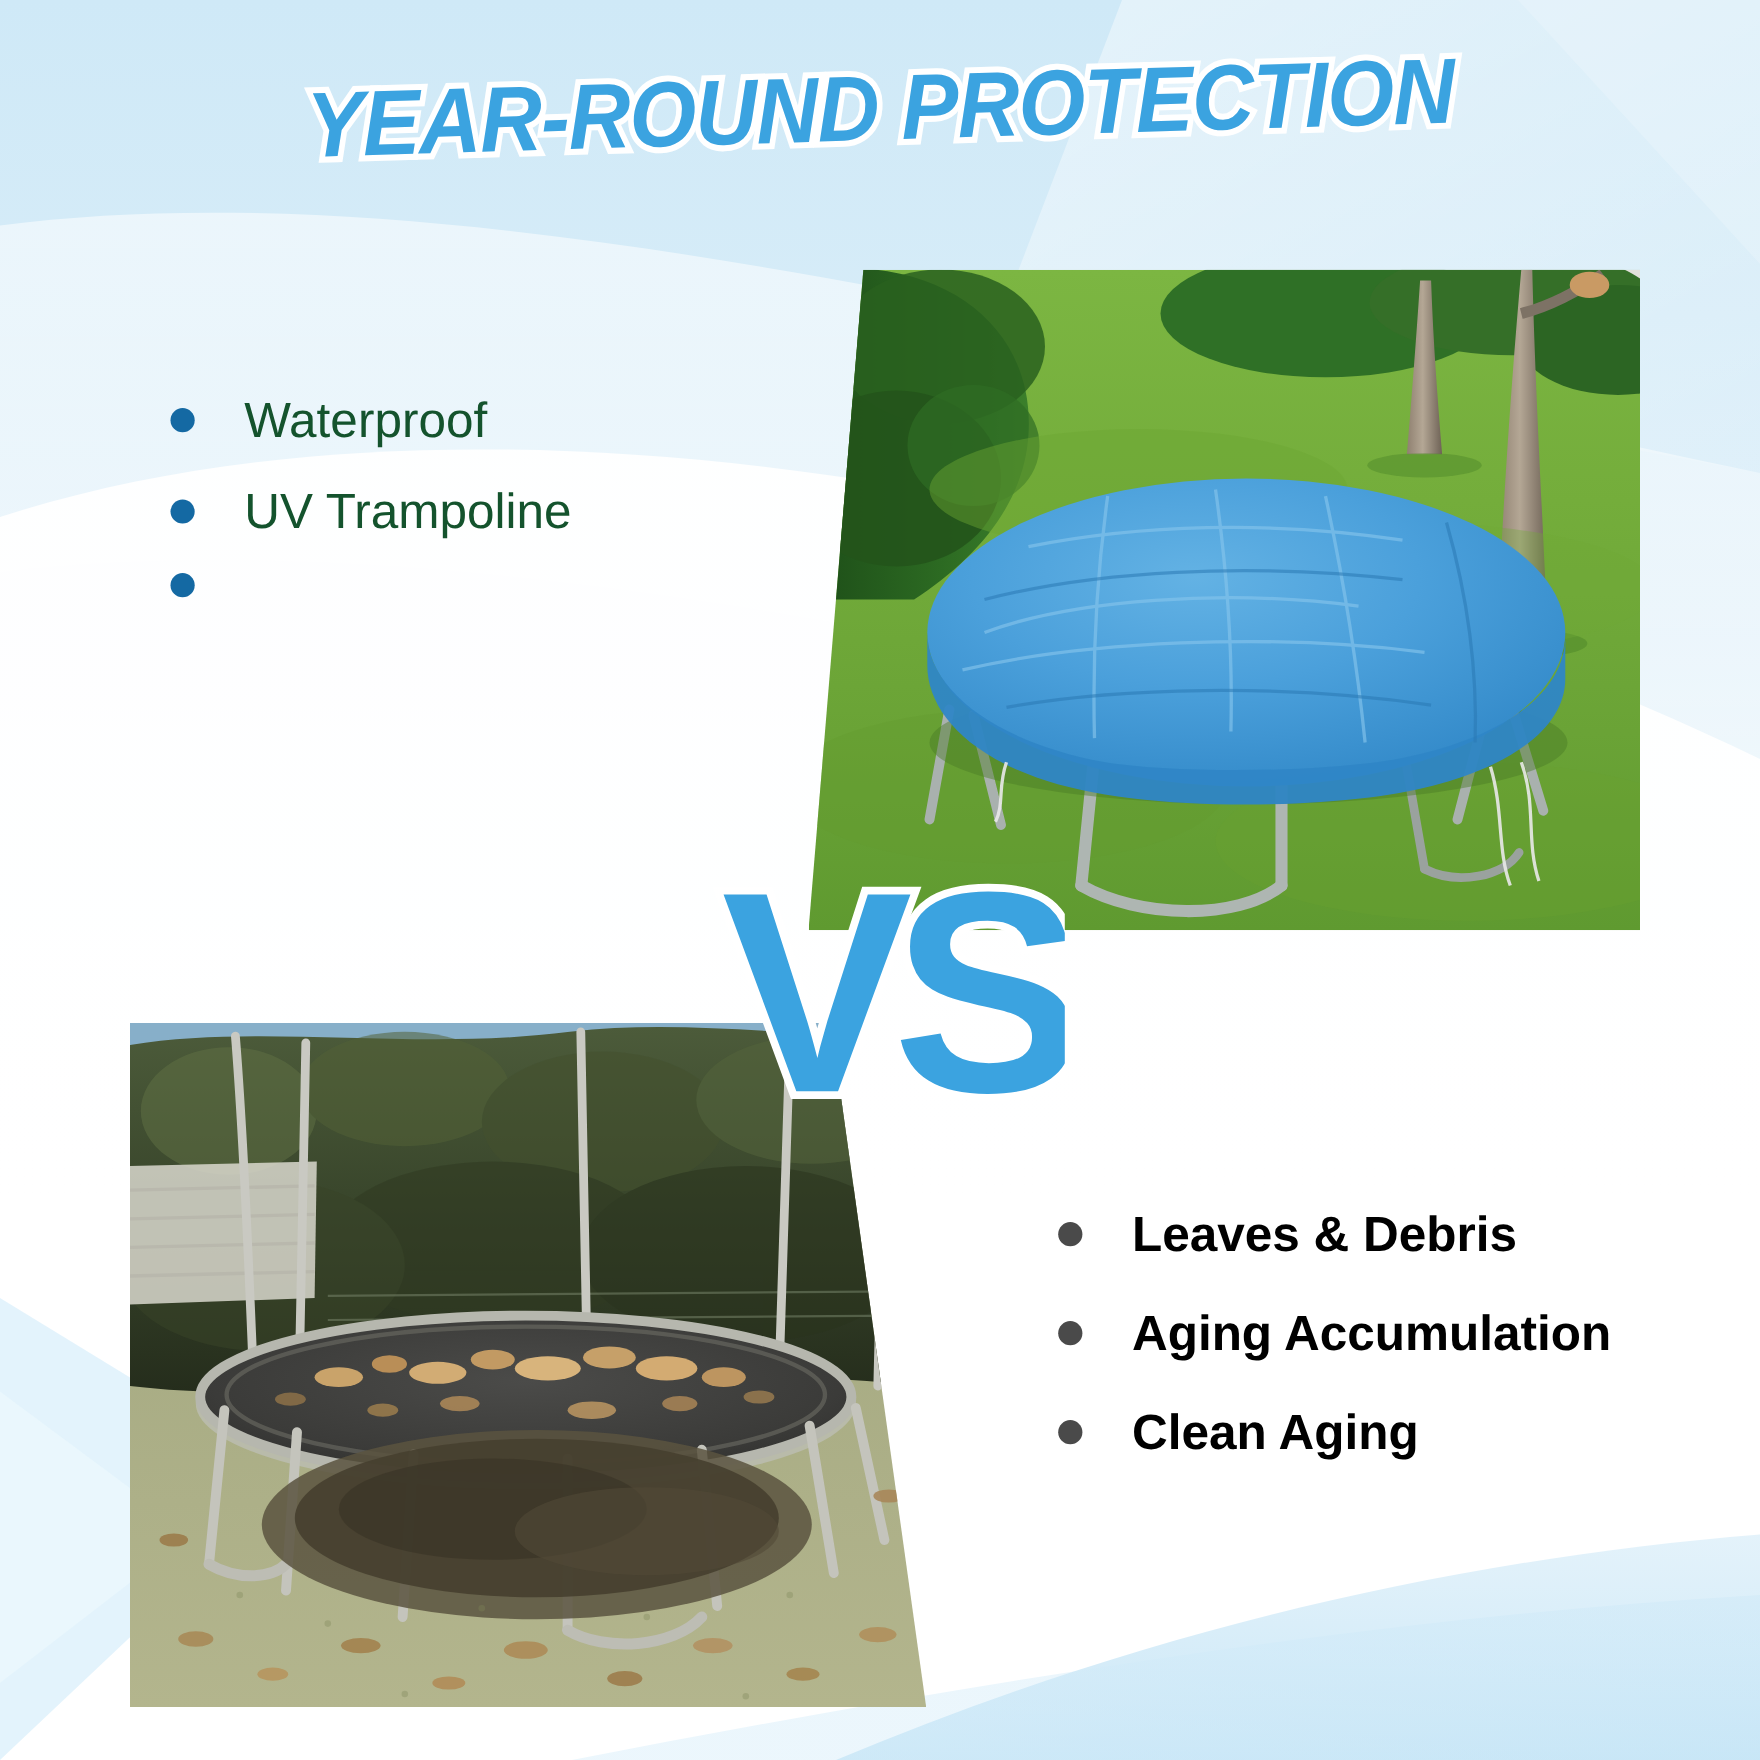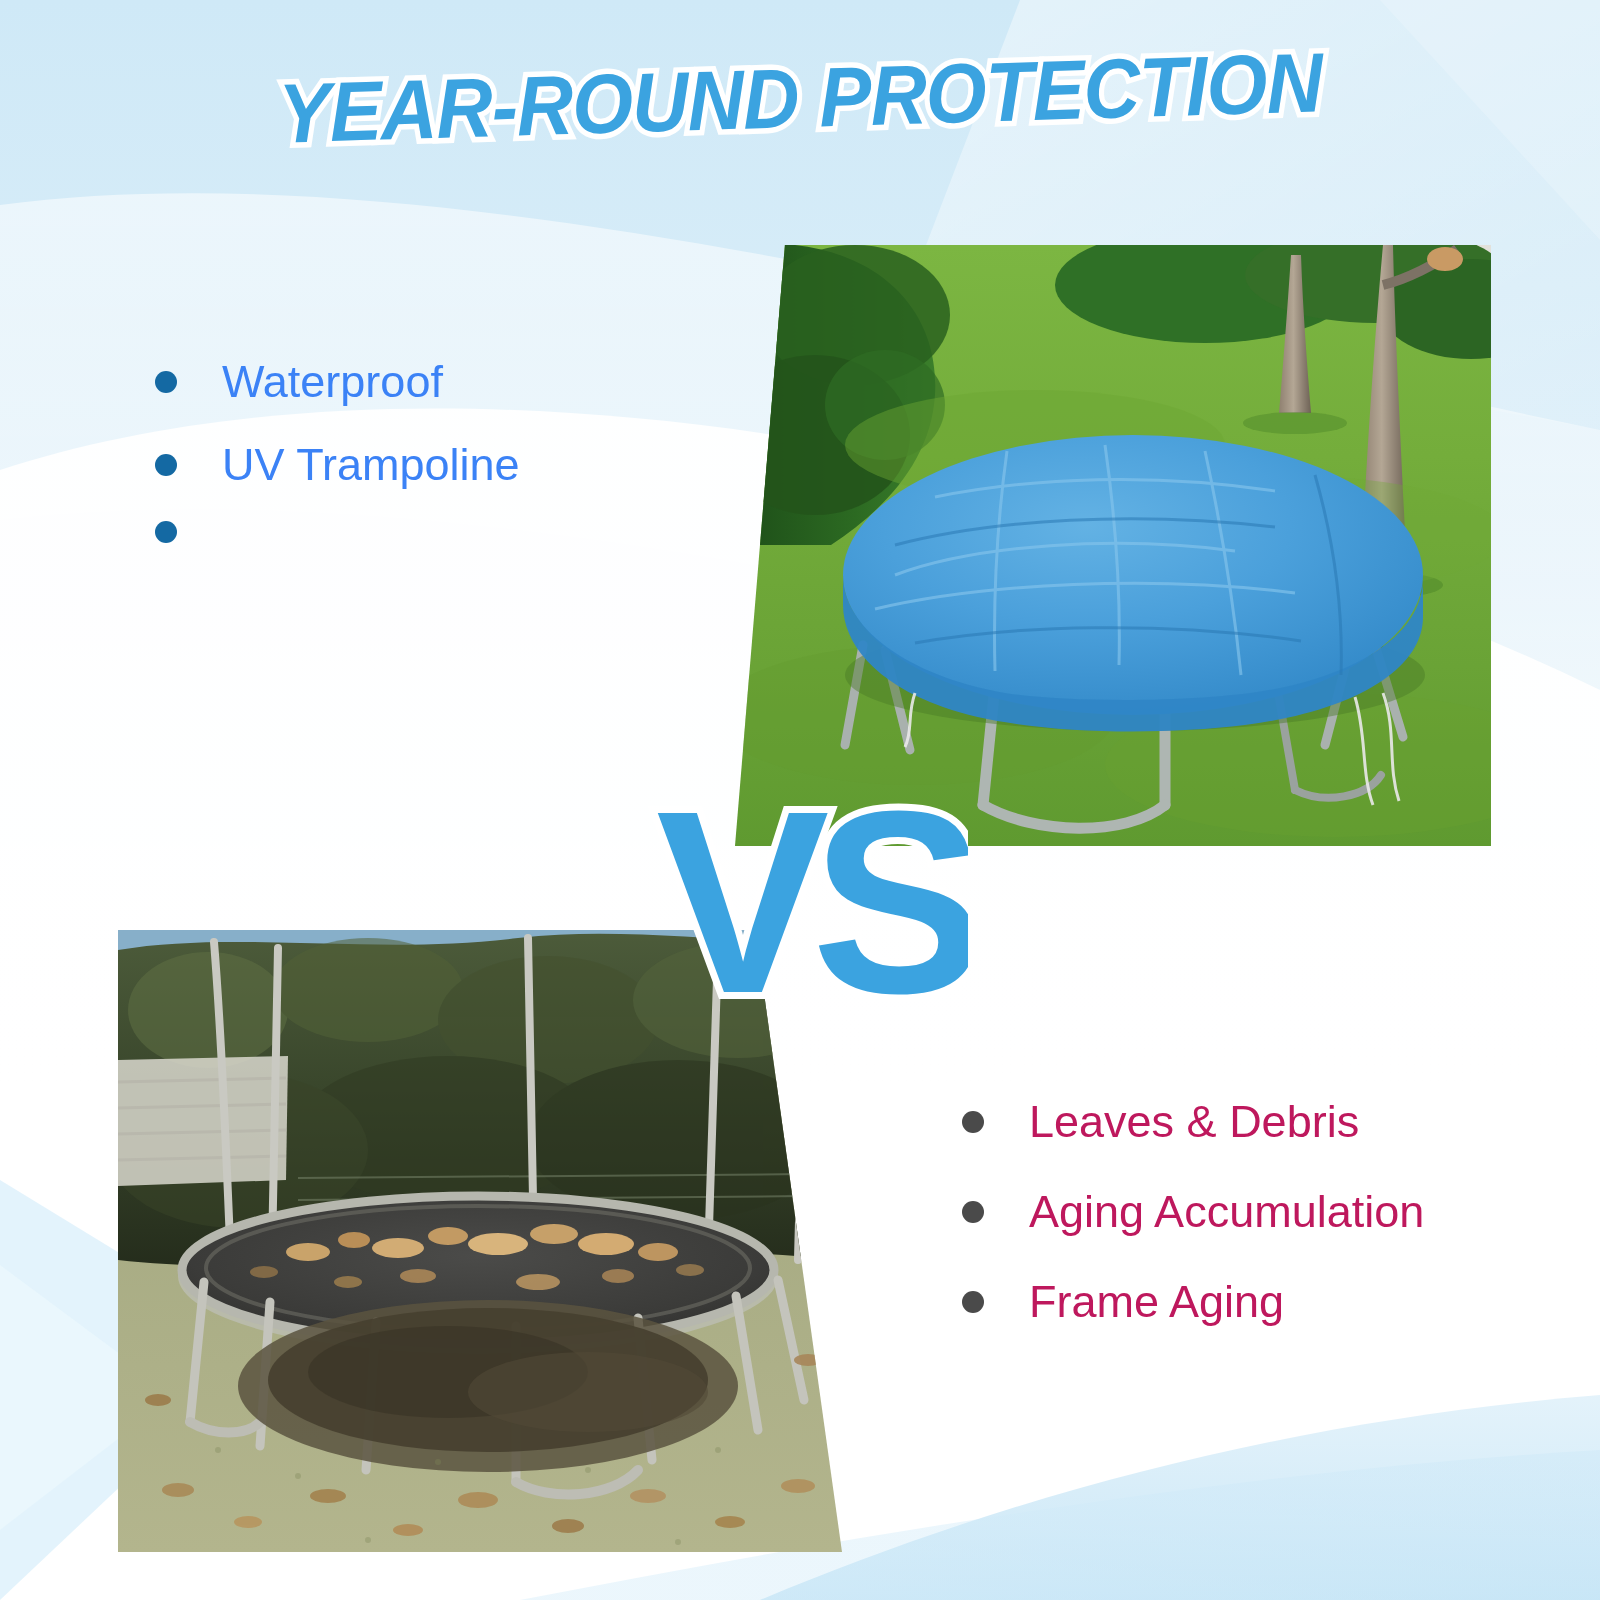--- a/index.html
+++ b/index.html
@@ -98,22 +98,22 @@
   }
   .bullets-left  .bullet-dot { background: #1469a3; }
   .bullets-right .bullet-dot { background: #4a4a4a; }
 
   .bullet-text {
     font-family: "Liberation Sans", sans-serif;
     font-size: 45px;
     line-height: 1.22;
     white-space: pre-line;
   }
-  .bullets-left  .bullet-text { color: #3b82f6; }
-  .bullets-right .bullet-text { color: #be185d; }
+  .bullets-left  .bullet-text { color: #14532d; }
+  .bullets-right .bullet-text { color: #000000; font-weight: bold; }
 
   .bullets-left .bullet-row:nth-child(3) { margin-bottom: 0; }
   .bullets-right .bullet-row { margin-bottom: 35px; }
   .bullets-right .bullet-row:nth-child(3) { margin-bottom: 0; }
 </style>
 </head>
 <body>
 
 <div id="poster">
 
@@ -409,17 +409,17 @@
     <div class="bullet-row">
       <span class="bullet-dot"></span>
       <span class="bullet-text">Leaves &amp; Debris</span>
     </div>
     <div class="bullet-row">
       <span class="bullet-dot"></span>
       <span class="bullet-text">Aging Accumulation</span>
     </div>
     <div class="bullet-row">
       <span class="bullet-dot"></span>
-      <span class="bullet-text">Frame Aging</span>
+      <span class="bullet-text">Clean Aging</span>
     </div>
   </div>
 
 </div>
 
 </body></html>

